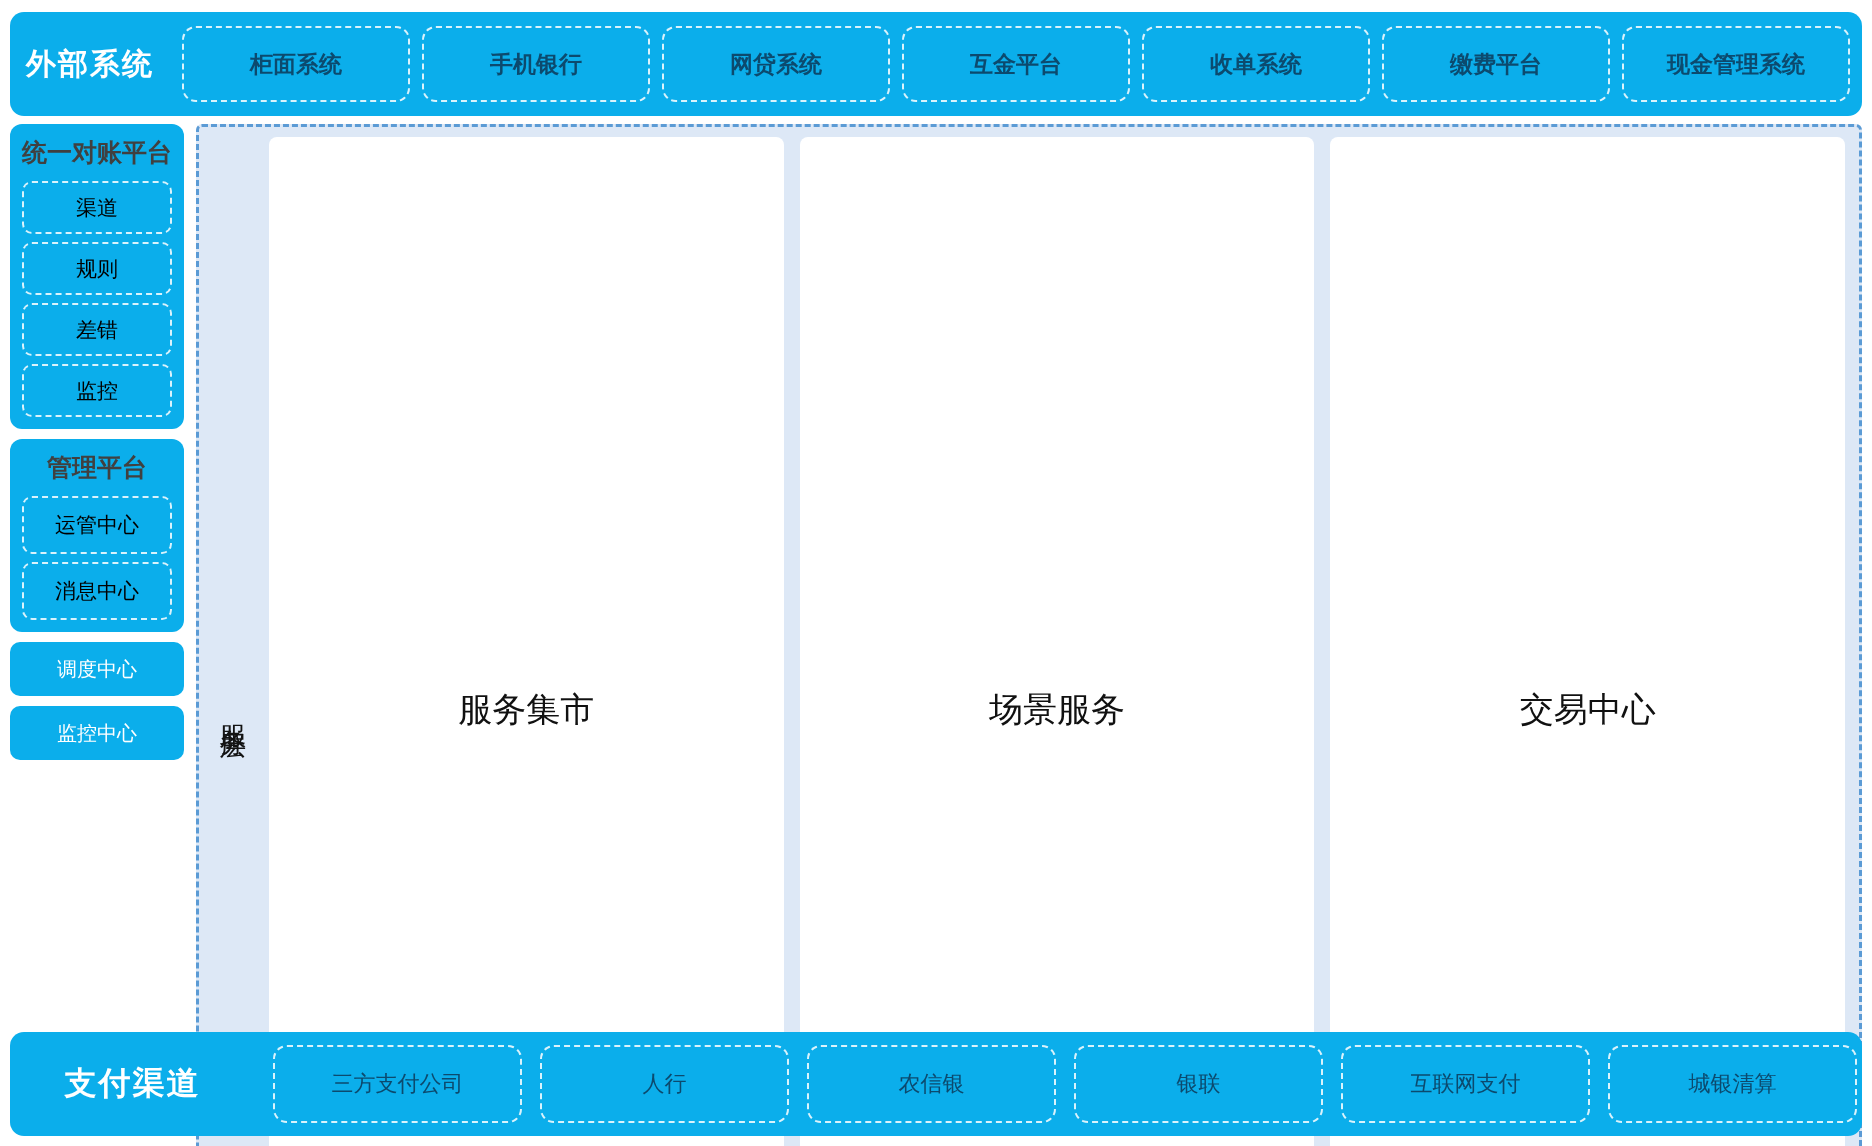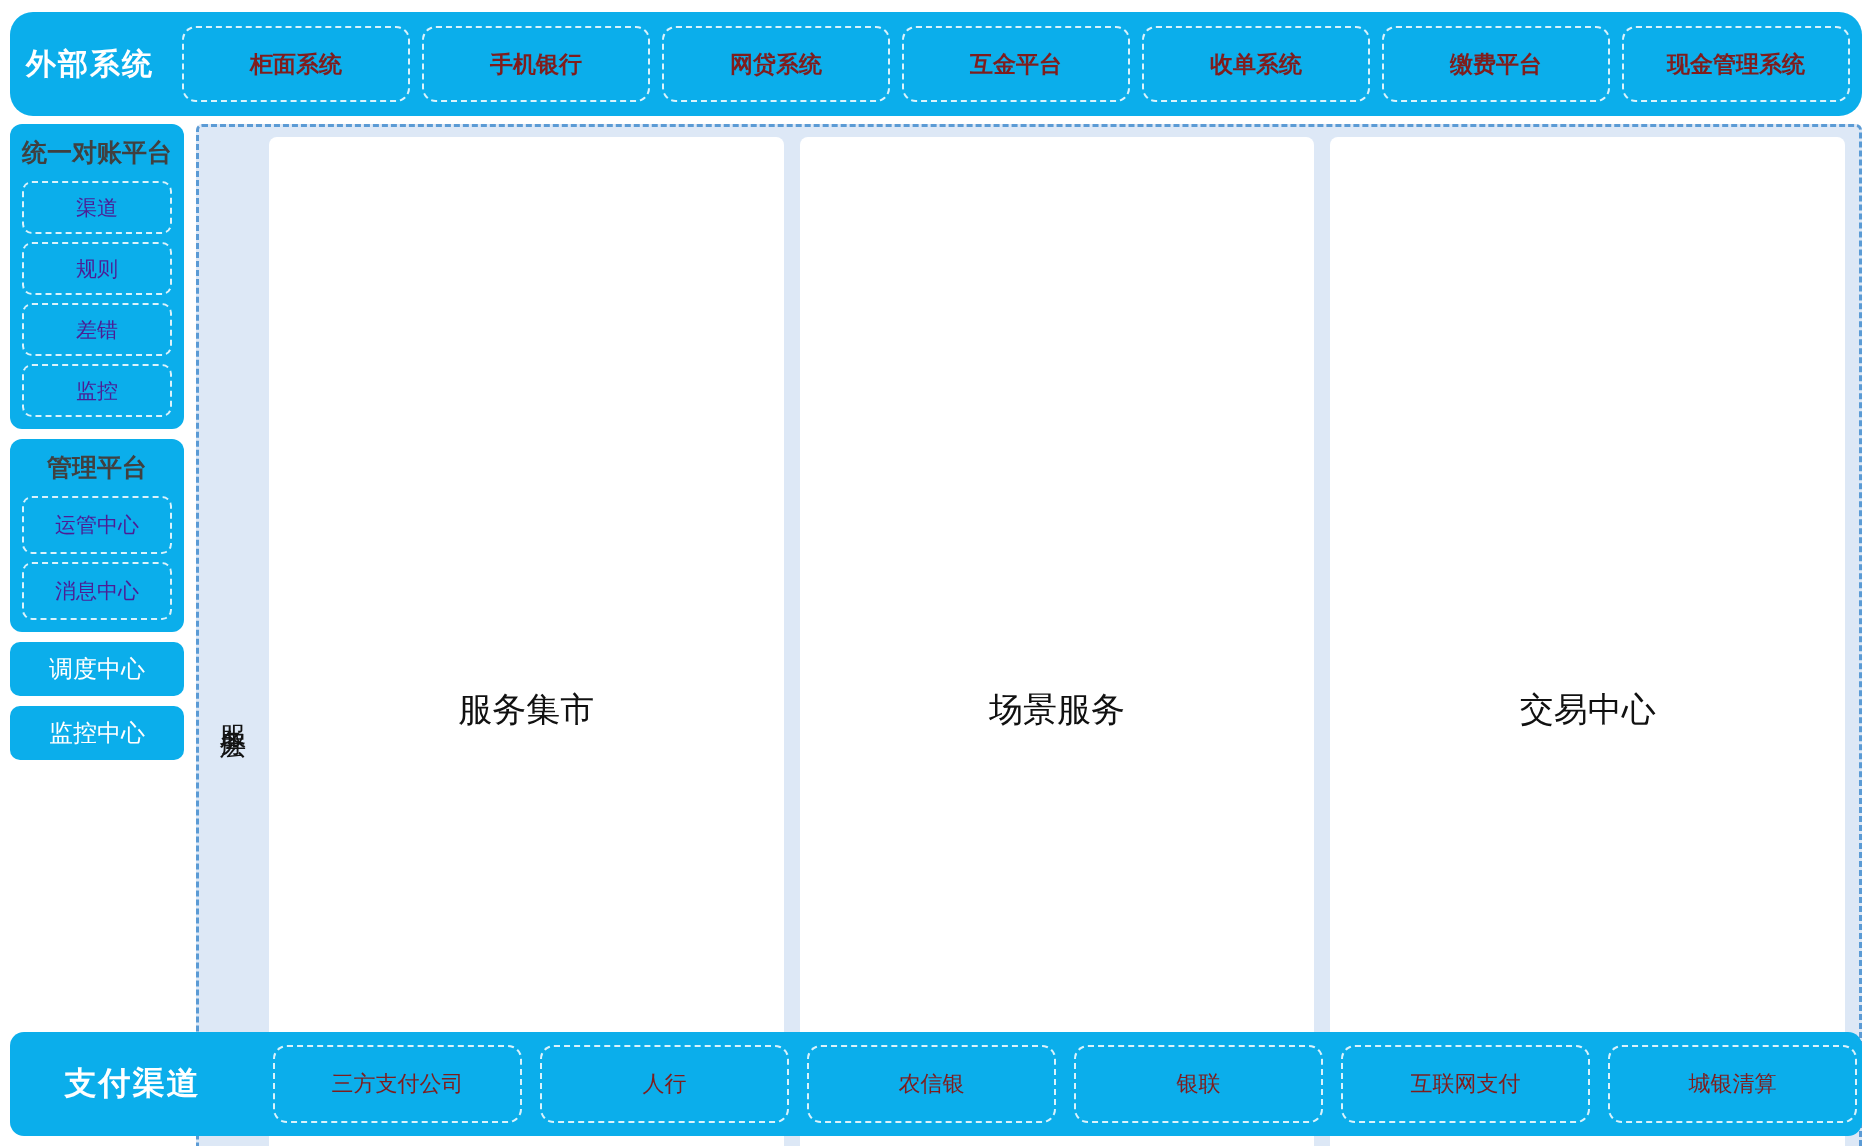--- a/index.html
+++ b/index.html
@@ -38,37 +38,36 @@
     font-weight: 700;
     letter-spacing: 2px;
     white-space: nowrap;
     text-align: center;
     flex: 0 0 auto;
   }
   .dashed-chip {
     flex: 1 1 0;
     border: 2px dashed rgba(255,255,255,0.85);
     border-radius: 14px;
-    color: #7f1d1d;
+    color: #0c4a6e;
     display: flex;
     align-items: center;
     justify-content: center;
     font-size: 23px;
     font-weight: 700;
     white-space: nowrap;
     box-sizing: border-box;
   }
 
   
   #external-bar {
     height: 104px;
     padding: 0 12px 0 0;
     gap: 12px;
     flex: 0 0 auto;
-    border-radius: 23px;
   }
   #external-bar .bar-title { width: 160px; }
   #external-bar .dashed-chip { height: 76px; }
 
   
   #channel-bar {
     height: 104px;
     padding: 0 5px 0 0;
     gap: 18px;
     flex: 0 0 auto;
@@ -108,34 +107,34 @@
     font-size: 25px;
     font-weight: 700;
     text-align: center;
     white-space: nowrap;
     letter-spacing: 0px;
     padding: 2px 0 4px 0;
   }
   .side-chip {
     border: 2px dashed rgba(255,255,255,0.85);
     border-radius: 10px;
-    color: #4c1d95;
+    color: #000000;
     font-size: 21px;
     display: flex;
     align-items: center;
     justify-content: center;
     box-sizing: border-box;
   }
   #panel-recon .side-chip { height: 53px; }
   #panel-manage .side-chip { height: 58px; }
   .side-solid {
     background: #0BAEEB;
     border-radius: 10px;
     color: #ffffff;
-    font-size: 24px;
+    font-size: 20px;
     display: flex;
     align-items: center;
     justify-content: center;
     box-sizing: border-box;
     height: 54px;
     flex: 0 0 auto;
   }
 
   
   .stack {

